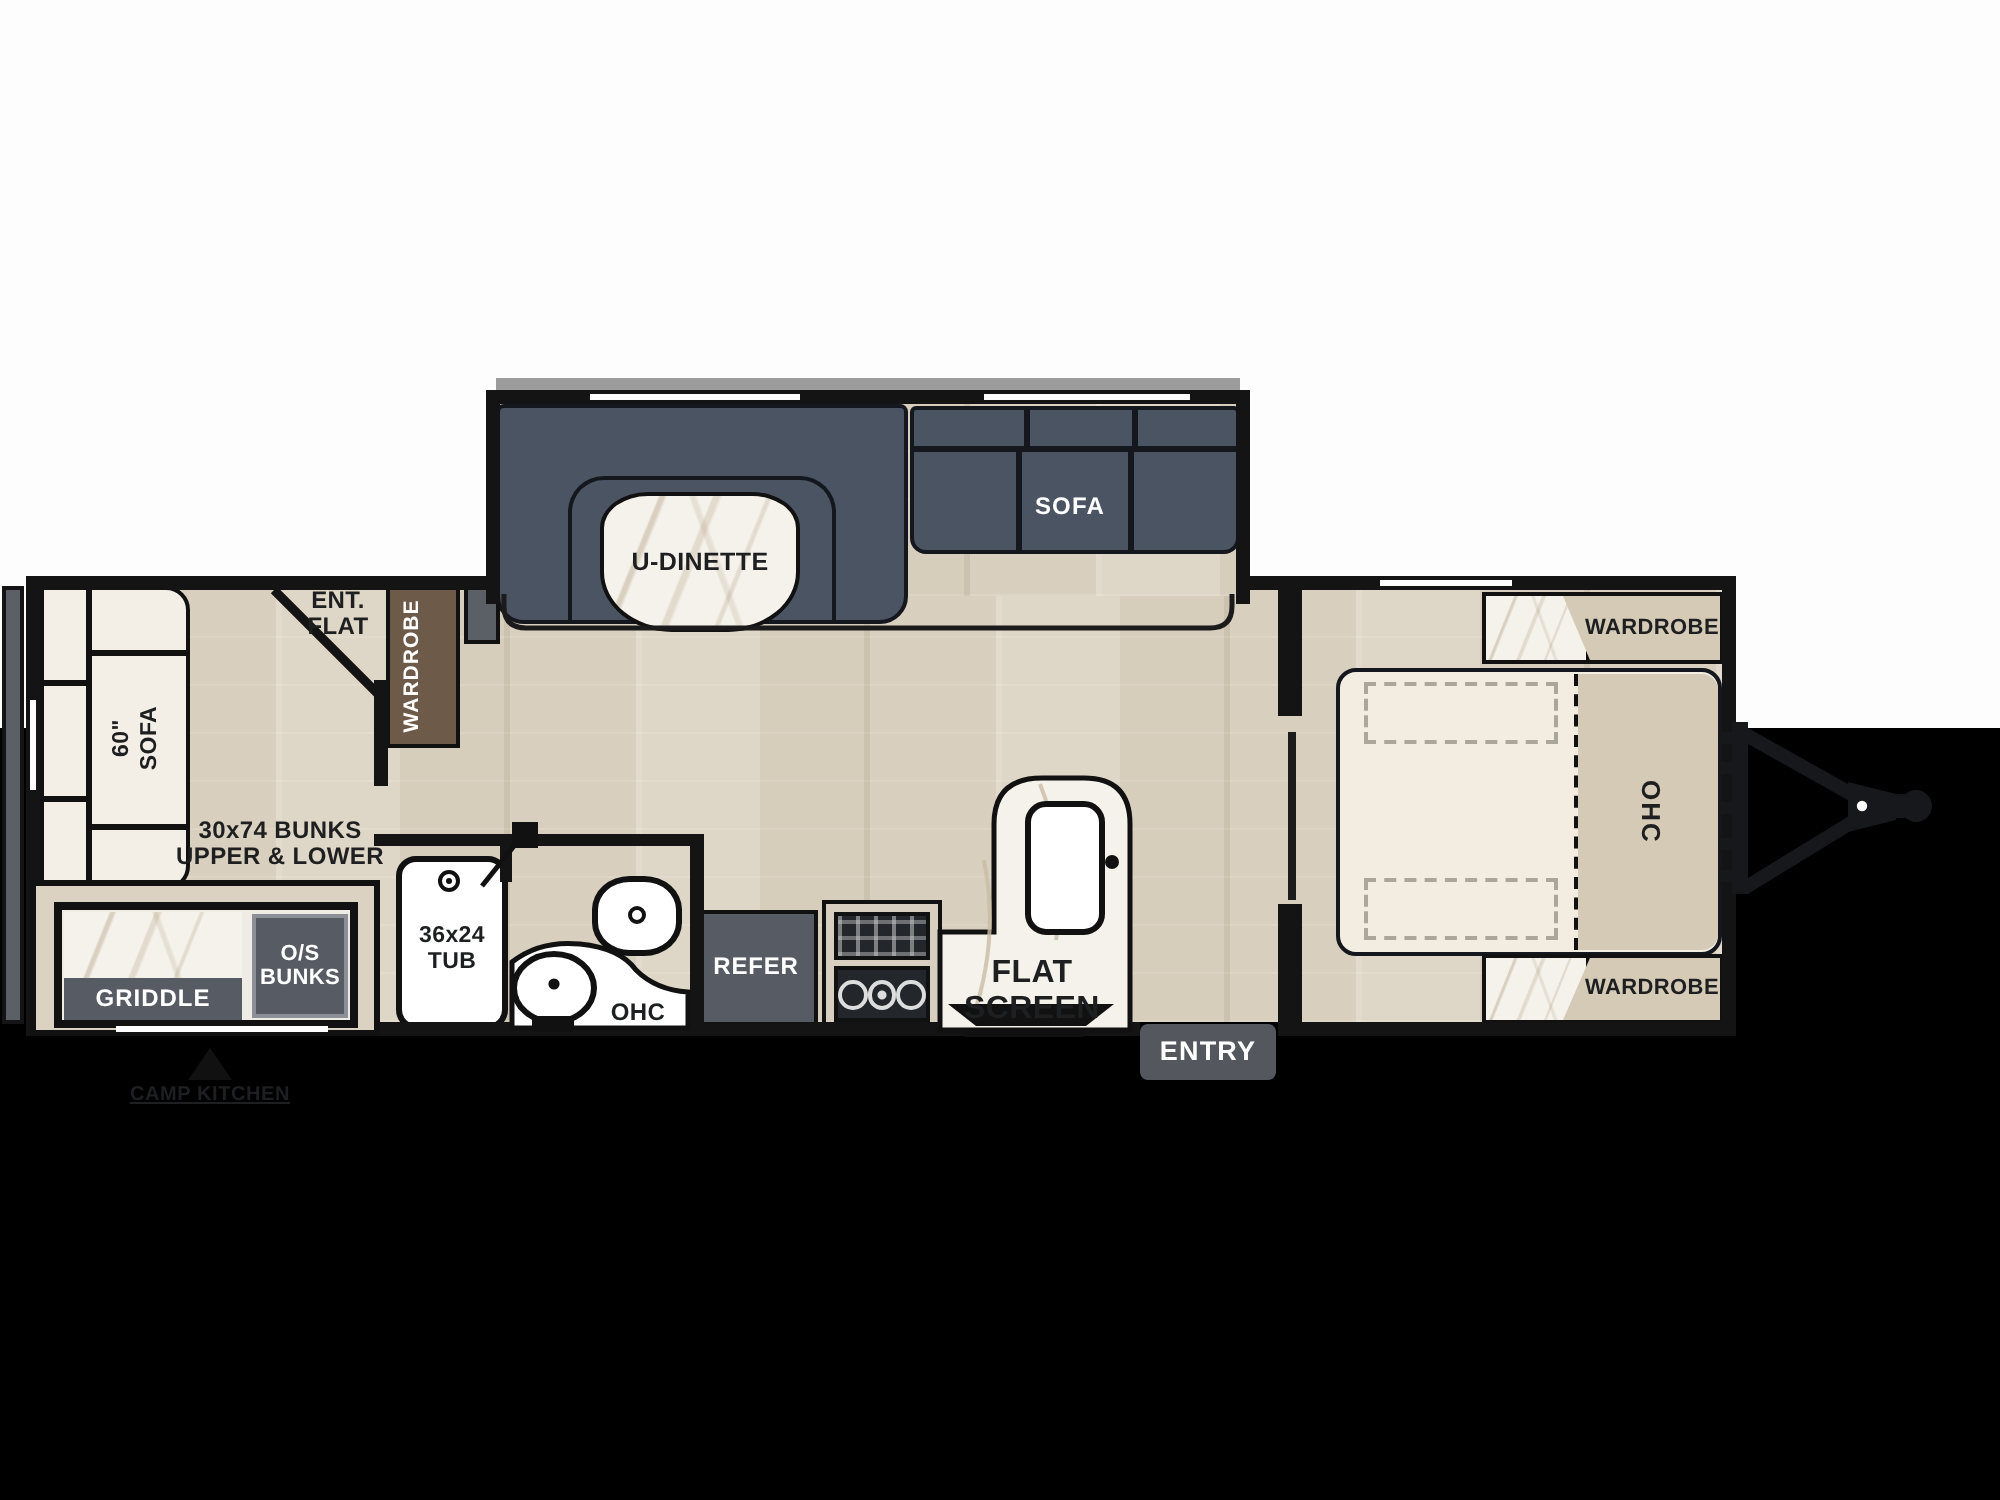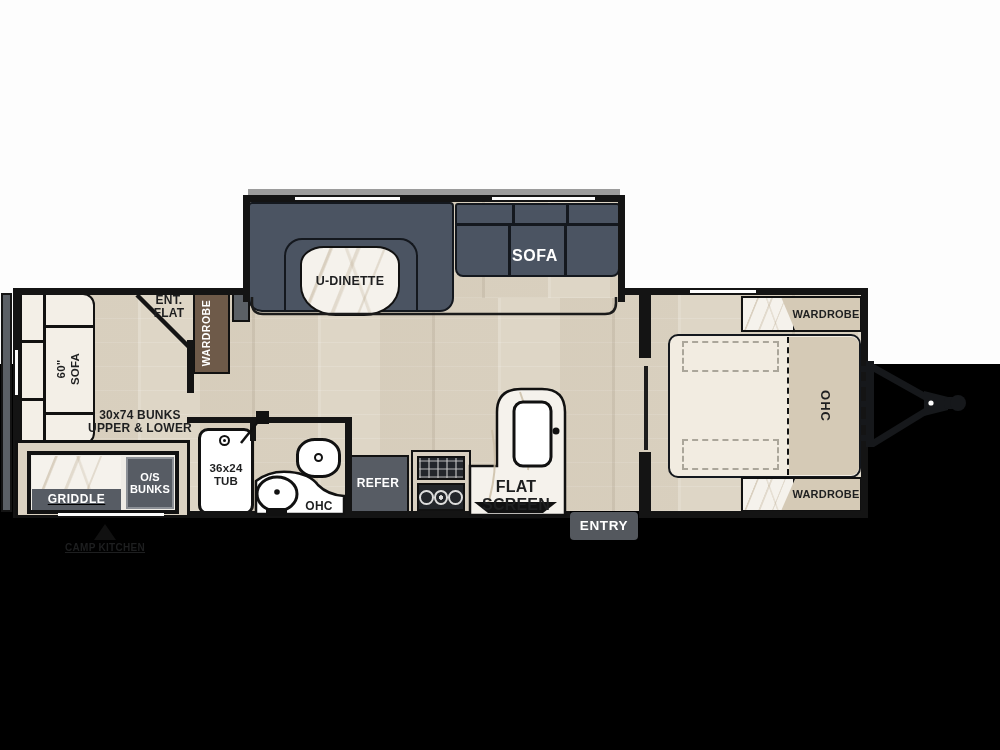--- a/index.html
+++ b/index.html
@@ -69,21 +69,21 @@
   <div class="abs marble" style="left:300px;top:246px;width:100px;height:70px;border:2.5px solid #111;box-sizing:border-box;border-radius:24px 24px 36px 36px / 18px 18px 30px 30px;z-index:4;display:flex;align-items:center;justify-content:center;">
     <span class="lbl" style="position:static;font-size:12.5px;text-align:center;">U-DINETTE</span>
   </div>
 
   <div class="abs slate" style="left:455px;top:203px;width:165px;height:74px;border:2.5px solid #14181e;box-sizing:border-box;border-radius:3px 3px 8px 8px;z-index:3;"></div>
   <div class="seam" style="left:457px;top:223px;width:161px;height:2.5px;z-index:4;"></div>
   <div class="seam" style="left:512px;top:204px;width:2.5px;height:20px;z-index:4;"></div>
   <div class="seam" style="left:566px;top:204px;width:2.5px;height:20px;z-index:4;"></div>
   <div class="seam" style="left:508px;top:226px;width:2.5px;height:49px;z-index:4;"></div>
   <div class="seam" style="left:564px;top:226px;width:2.5px;height:49px;z-index:4;"></div>
-  <div class="lbl w" style="left:500px;top:247px;width:70px;font-size:16px;letter-spacing:.6px;">SOFA</div>
+  <div class="lbl w" style="left:500px;top:247px;width:70px;font-size:12px;letter-spacing:.6px;">SOFA</div>
 
   <div class="abs" style="left:20px;top:293px;width:25px;height:152px;background:#f3efe7;border:2.5px solid #111;box-sizing:border-box;z-index:3;"></div>
   <div class="seam" style="left:22px;top:340px;width:21px;height:2.5px;background:#111;z-index:4;"></div>
   <div class="seam" style="left:22px;top:398px;width:21px;height:2.5px;background:#111;z-index:4;"></div>
   <div class="abs" style="left:44px;top:293px;width:51px;height:152px;background:#f3efe7;border:2.5px solid #111;box-sizing:border-box;border-radius:0 12px 12px 0;z-index:3;"></div>
   <div class="seam" style="left:46px;top:325px;width:47px;height:2.5px;background:#111;z-index:4;"></div>
   <div class="seam" style="left:46px;top:412px;width:47px;height:2.5px;background:#111;z-index:4;"></div>
   <div class="lbl" style="left:31px;top:355px;width:76px;height:28px;font-size:11.5px;transform:rotate(-90deg);line-height:1.2;">60"
 SOFA</div>
 
@@ -94,21 +94,21 @@
 FLAT</div>
 
   <div class="abs" style="left:193px;top:292px;width:37px;height:82px;background:#6e5a49;border:2px solid #111;box-sizing:border-box;z-index:3;"></div>
   <div class="lbl w" style="left:172px;top:323px;width:78px;height:20px;font-size:10.5px;letter-spacing:.5px;transform:rotate(-90deg);">WARDROBE</div>
 
   <div class="abs" style="left:232px;top:292px;width:18px;height:30px;background:#5b6066;border:2px solid #111;box-sizing:border-box;z-index:3;"></div>
 
   <div class="abs" style="left:15px;top:440px;width:175px;height:78px;background:#dbd2c2;border:3px solid #111;box-sizing:border-box;z-index:5;"></div>
   <div class="abs" style="left:27px;top:451px;width:152px;height:63px;background:#efece6;border:4px solid #111;box-sizing:border-box;z-index:5;"></div>
   <div class="abs marble" style="left:32px;top:456px;width:89px;height:33px;z-index:6;"></div>
-  <div class="abs darkbox" style="left:32px;top:489px;width:89px;height:21px;z-index:6;display:flex;align-items:center;justify-content:center;text-decoration:underline;">
+  <div class="abs darkbox" style="left:32px;top:489px;width:89px;height:21px;z-index:6;display:flex;align-items:center;justify-content:center;">
     <span class="lbl w" style="position:static;font-size:12px;letter-spacing:.5px;">GRIDDLE</span>
   </div>
   <div class="abs darkbox" style="left:126px;top:457px;width:48px;height:52px;border:2px solid #8c9096;box-sizing:border-box;z-index:6;display:flex;align-items:center;justify-content:center;">
     <span class="lbl w" style="position:static;font-size:11px;">O/S
 BUNKS</span>
   </div>
   <div class="abs" style="left:94px;top:524px;width:0;height:0;border-left:11px solid transparent;border-right:11px solid transparent;border-bottom:16px solid #111;z-index:8;"></div>
   <div class="lbl" style="left:38px;top:542px;width:134px;font-size:10px;text-decoration:underline;letter-spacing:.3px;">CAMP KITCHEN</div>
 
   <div class="abs" style="left:198px;top:428px;width:56px;height:87px;background:#fff;border:3px solid #111;box-sizing:border-box;border-radius:10px;z-index:3;"></div>

